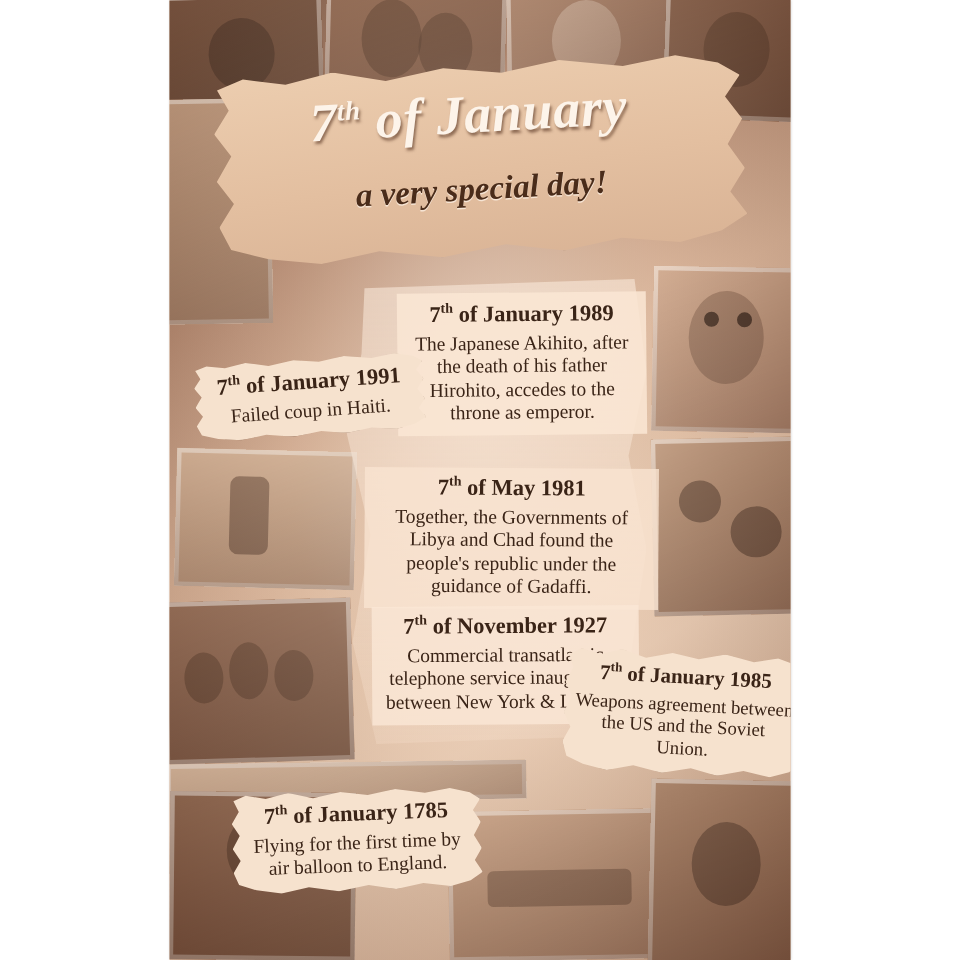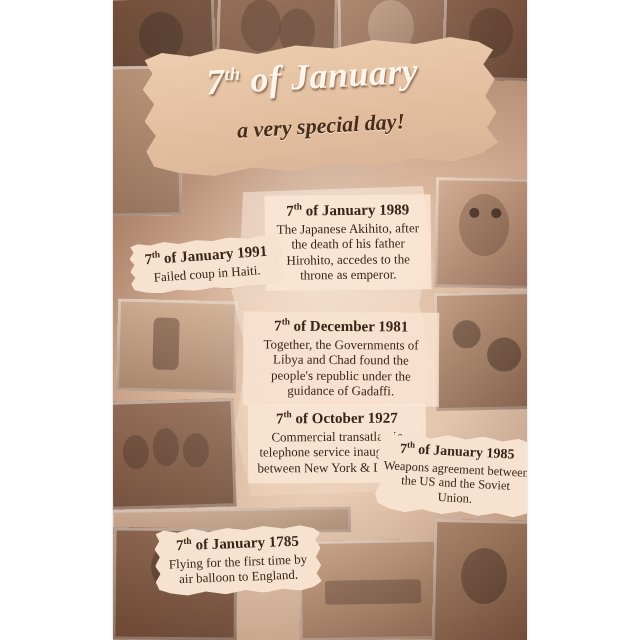--- a/index.html
+++ b/index.html
@@ -297,26 +297,26 @@
       <span class="nt-date"><span>7</span><span class="sup">th</span><span> of January 1989</span></span>
       <span class="nt-body">The Japanese Akihito, after the death of his father Hirohito, accedes to the throne as emperor.</span>
     </div>
 
     <div id="note-1991" class="paper torn note">
       <span class="nt-date"><span>7</span><span class="sup">th</span><span> of January 1991</span></span>
       <span class="nt-body">Failed coup in Haiti.</span>
     </div>
 
     <div id="note-1981" class="paper note">
-      <span class="nt-date"><span>7</span><span class="sup">th</span><span> of December 1981</span></span>
+      <span class="nt-date"><span>7</span><span class="sup">th</span><span> of May 1981</span></span>
       <span class="nt-body">Together, the Governments of Libya and Chad found the people's republic under the guidance of Gadaffi.</span>
     </div>
 
     <div id="note-1927" class="paper note">
-      <span class="nt-date"><span>7</span><span class="sup">th</span><span> of October 1927</span></span>
+      <span class="nt-date"><span>7</span><span class="sup">th</span><span> of November 1927</span></span>
       <span class="nt-body">Commercial transatlantic telephone service inaugurated between New York &amp; London.</span>
     </div>
 
     <div id="note-1985" class="paper torn note">
       <span class="nt-date"><span>7</span><span class="sup">th</span><span> of January 1985</span></span>
       <span class="nt-body">Weapons agreement between the US and the Soviet Union.</span>
     </div>
 
     <div id="note-1785" class="paper torn note">
       <span class="nt-date"><span>7</span><span class="sup">th</span><span> of January 1785</span></span>

